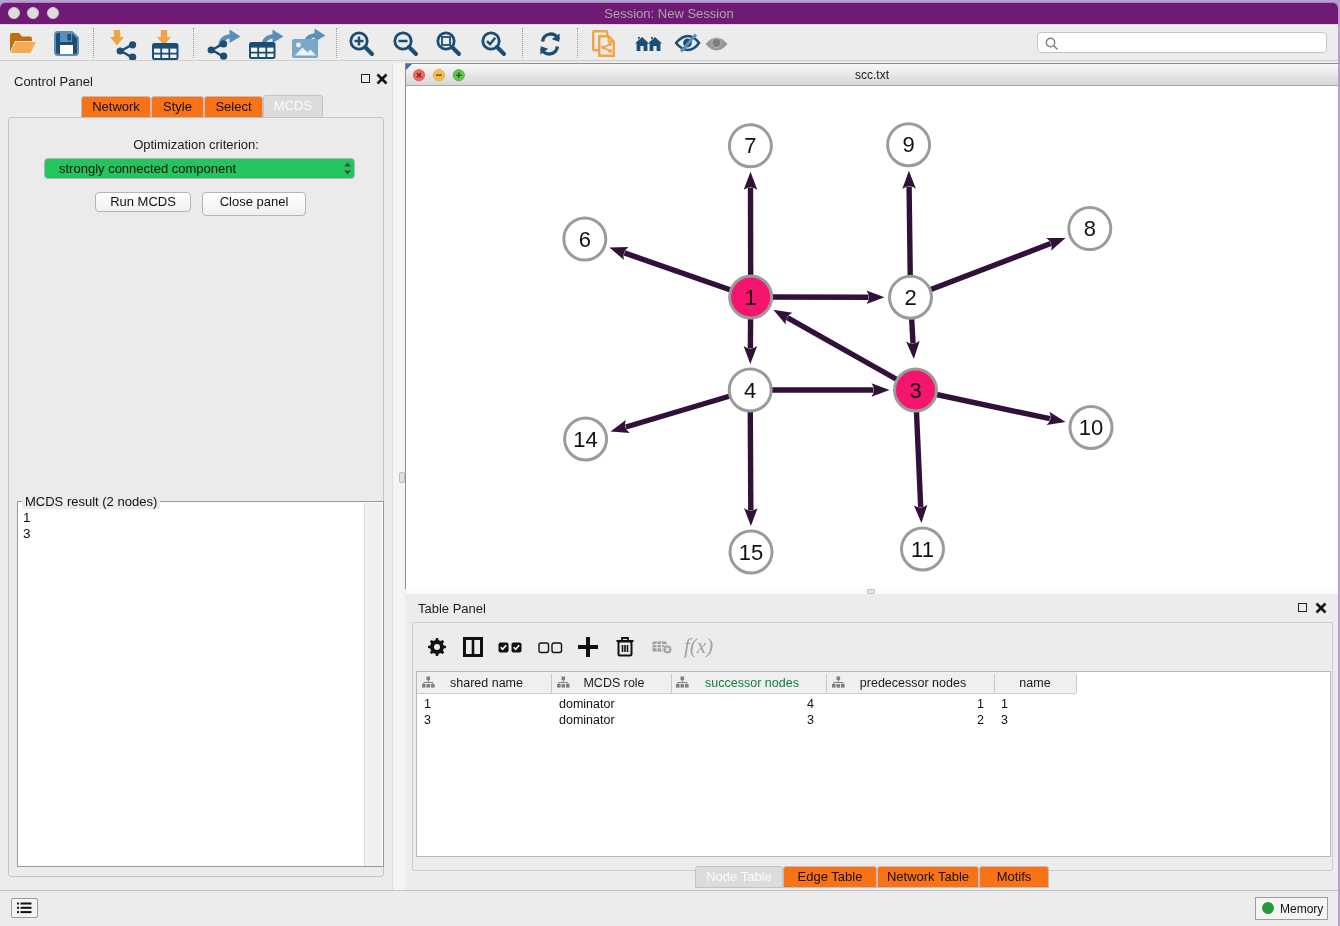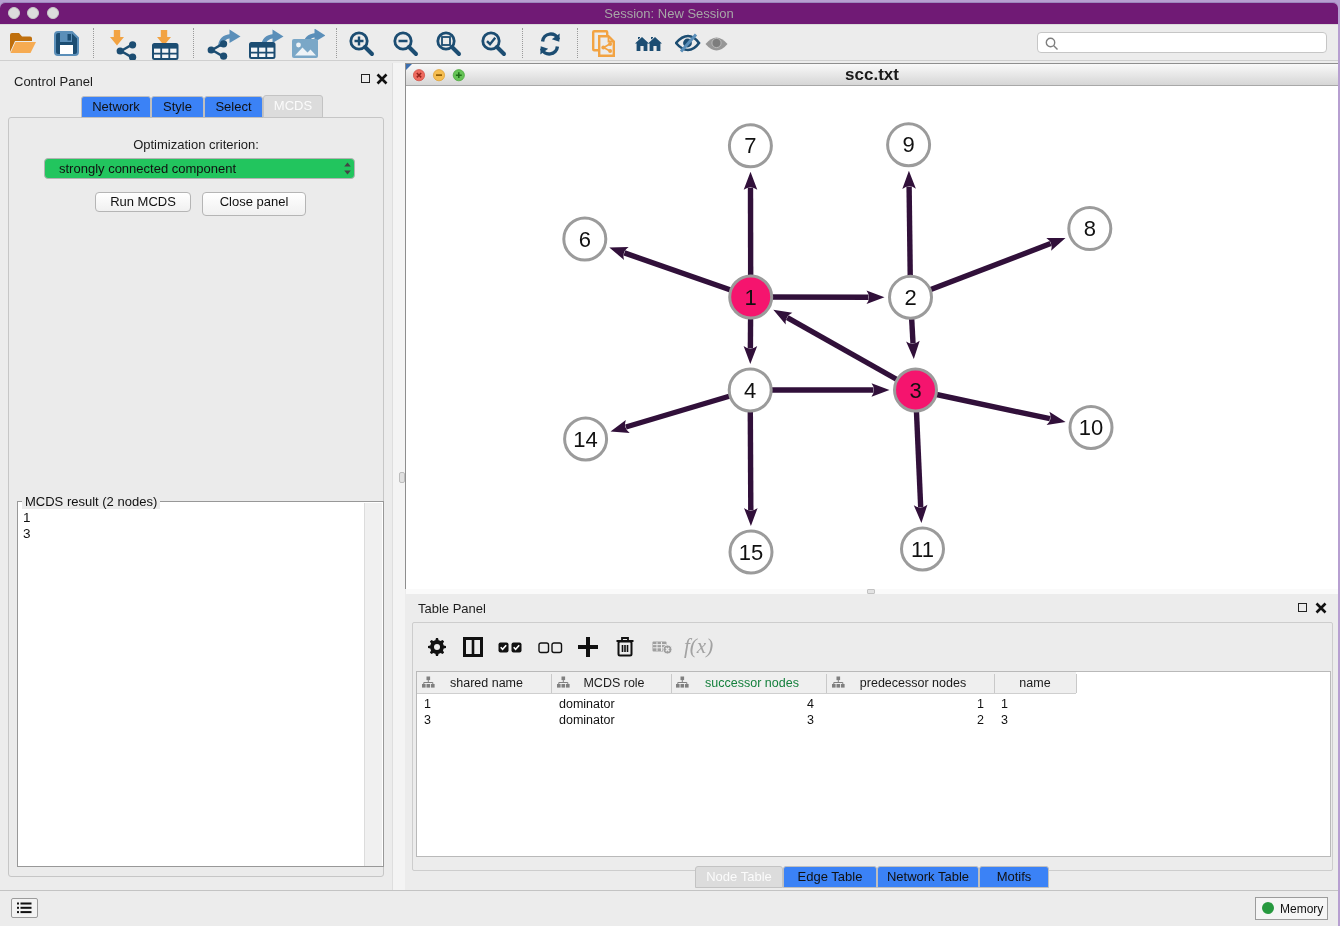--- a/index.html
+++ b/index.html
@@ -2,21 +2,21 @@
 <html><head><meta charset="utf-8"><style>
 *{margin:0;padding:0;box-sizing:border-box}
 body{width:1340px;height:926px;overflow:hidden;background:#b79fd1;font-family:"Liberation Sans",sans-serif;-webkit-font-smoothing:antialiased}
 .abs{position:absolute}
 .win{position:absolute;left:0;top:3px;width:1338px;height:923px;background:#ececec;border-radius:5px 5px 0 0;overflow:hidden;box-shadow:0 -1px 0 #9d87bd}
 .titlebar{position:absolute;left:0;top:0;width:100%;height:22px;background:#701a75;border-bottom:1px solid #dadada}
 .tl{position:absolute;top:4px;width:12px;height:12px;border-radius:50%;background:#dcdcdc;border:1px solid #c9c9c9}
 .title{position:absolute;top:3px;width:100%;text-align:center;font-size:13px;color:#a7a7a7}
 .toolbar{position:absolute;left:0;top:22px;width:100%;height:36px;background:#ececec;border-bottom:1px solid #cfcfcf}
 .ptitle{font-size:13px;color:#1d1d1d}
-.tab{position:absolute;height:22px;border:1px solid #bfbfbf;background:#3b82f6;font-size:13px;color:#111;text-align:center;line-height:20px;border-radius:3px 3px 0 0}
+.tab{position:absolute;height:22px;border:1px solid #bfbfbf;background:#f97316;font-size:13px;color:#111;text-align:center;line-height:20px;border-radius:3px 3px 0 0}
 .tabsel{background:#dcdcdc;color:#fbfbfb;border-color:#c3c3c3}
 .btn{position:absolute;background:linear-gradient(#ffffff,#f0f0f0);border:1px solid #b5b5b5;border-radius:4px;font-size:13px;color:#111;text-align:center}
 </style></head><body>
 <div class="win">
 
 <div class="titlebar">
 <div class="tl" style="left:8px"></div>
       <div class="tl" style="left:27px"></div>
       <div class="tl" style="left:47px"></div>
 <div class="title">Session: New Session</div>
@@ -175,21 +175,21 @@
 <div class="abs" style="left:364px;top:503px;width:18px;height:363px;background:#f0f0f0;border-left:1px solid #dcdcdc"></div>
 <div class="abs" style="left:23px;top:510px;font-size:13.5px;color:#111;line-height:16px">1<br>3</div>
 <div class="abs" style="left:399px;top:472px;width:6px;height:11px;background:#e0e0e0;border:1px solid #bdbdbd;border-radius:2px"></div>
 
 <div class="abs" style="left:405px;top:63px;width:933px;height:526px;border:1px solid #8e8e8e;border-right:none;border-bottom:none;background:#fff"></div>
 <div class="abs" style="left:406px;top:64px;width:932px;height:22px;background:linear-gradient(#f9f9f9,#d6d6d6);border-bottom:1px solid #a8a8a8"></div>
 <svg class="abs" style="left:406px;top:64px" width="6" height="6">
         <path d="M0,0 L6,0 L0,6 Z" fill="#3c6fb0"></path>
       </svg>
 <div class="abs" style="left:872px;top:67px;width:0;height:0"></div>
-<div class="abs" style="left:406px;top:67px;width:932px;text-align:center;font-size:17px;font-weight:700;color:#1a1a1a;height:18px;line-height:16px">scc.txt</div>
+<div class="abs" style="left:406px;top:67px;width:932px;text-align:center;font-size:12px;font-weight:400;color:#1a1a1a;height:18px;line-height:16px">scc.txt</div>
 <svg class="abs" style="left:413px;top:69px" width="58" height="13" viewBox="0 0 58 13">
 <circle cx="6" cy="6.2" r="5.6" fill="#ee6a5f" stroke="#d2564b" stroke-width="0.8"></circle>
 <path d="M3.8,4 L8.2,8.4 M8.2,4 L3.8,8.4" stroke="#94231c" stroke-width="1.5"></path>
 <circle cx="26" cy="6.2" r="5.6" fill="#f6be50" stroke="#dfa33c" stroke-width="0.8"></circle>
 <line x1="23" y1="6.2" x2="29" y2="6.2" stroke="#925f04" stroke-width="1.7"></line>
 <circle cx="45.8" cy="6.2" r="5.6" fill="#64c355" stroke="#4fa943" stroke-width="0.8"></circle>
 <path d="M42.9,6.2 L48.7,6.2 M45.8,3.3 L45.8,9.1" stroke="#1e6c17" stroke-width="1.5"></path>
 </svg>
 
 <svg style="position:absolute;left:406px;top:86px" width="932" height="503" viewBox="0 0 932 503">

